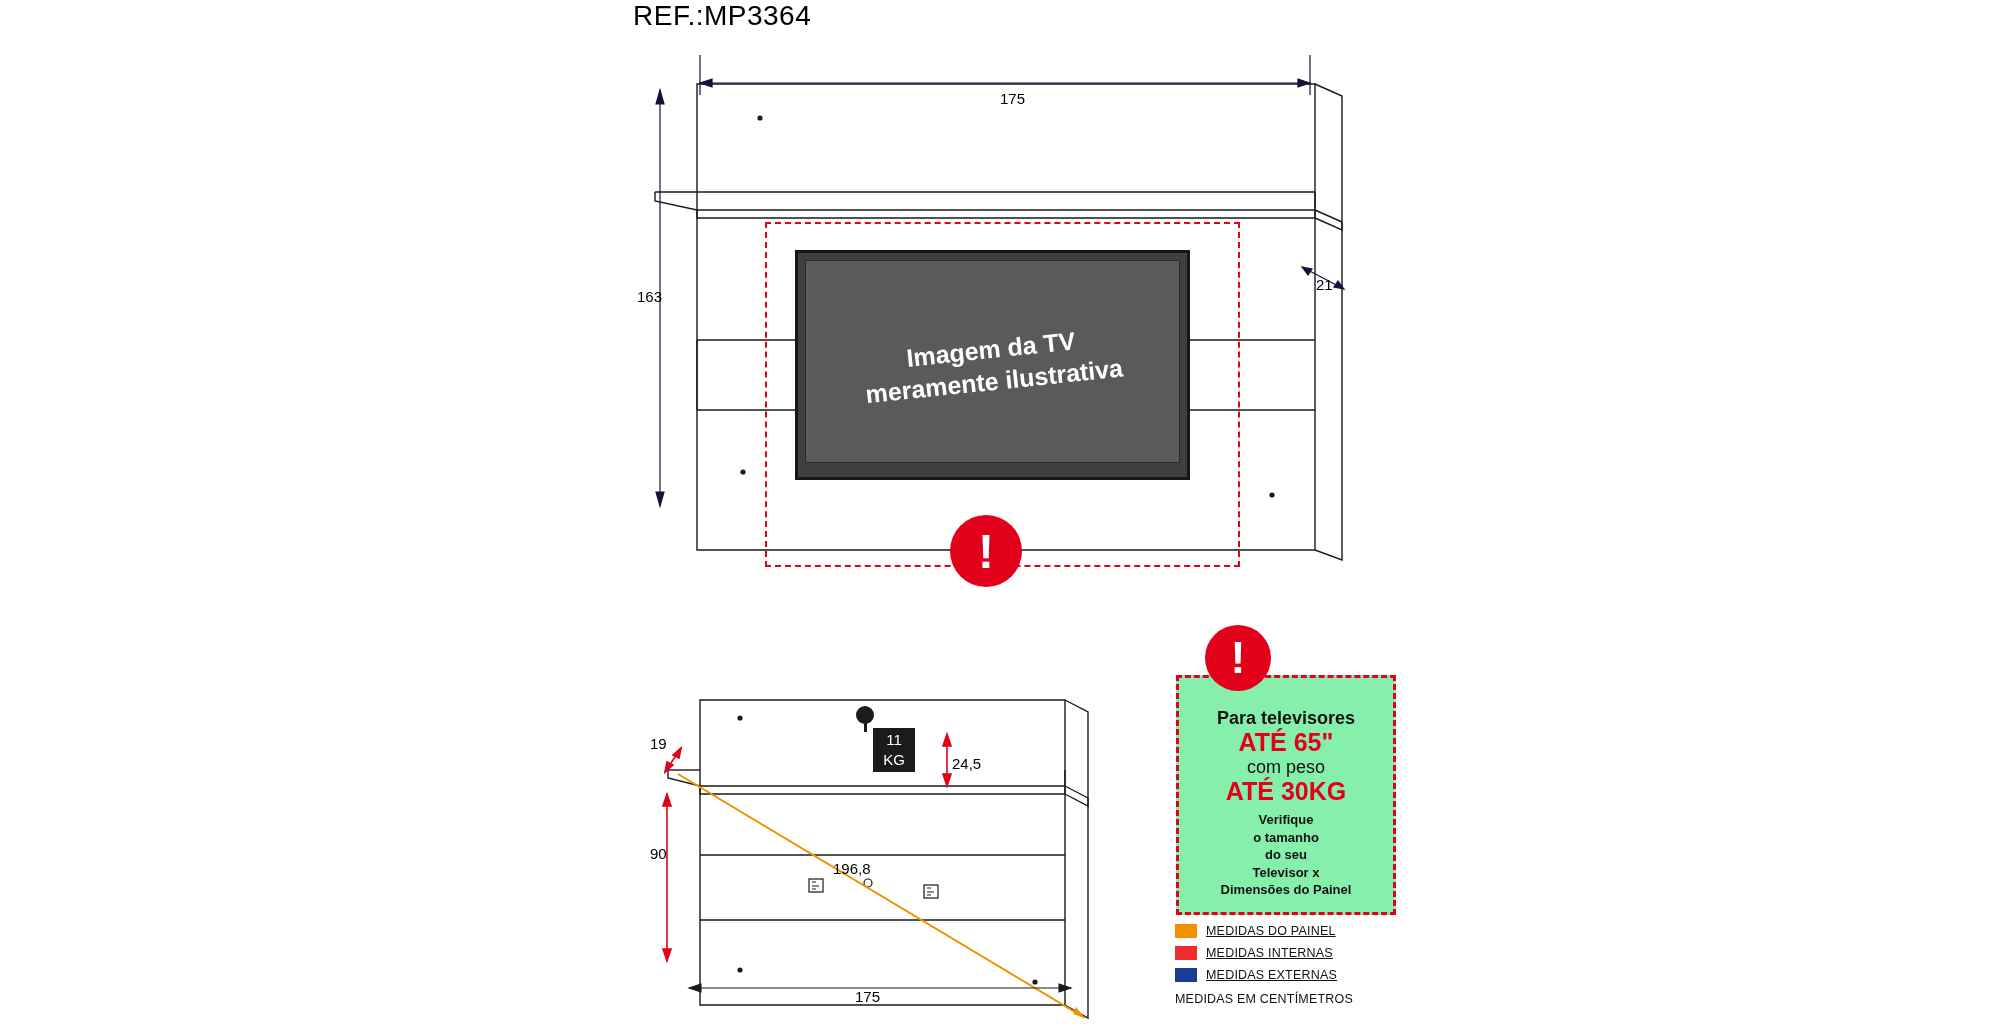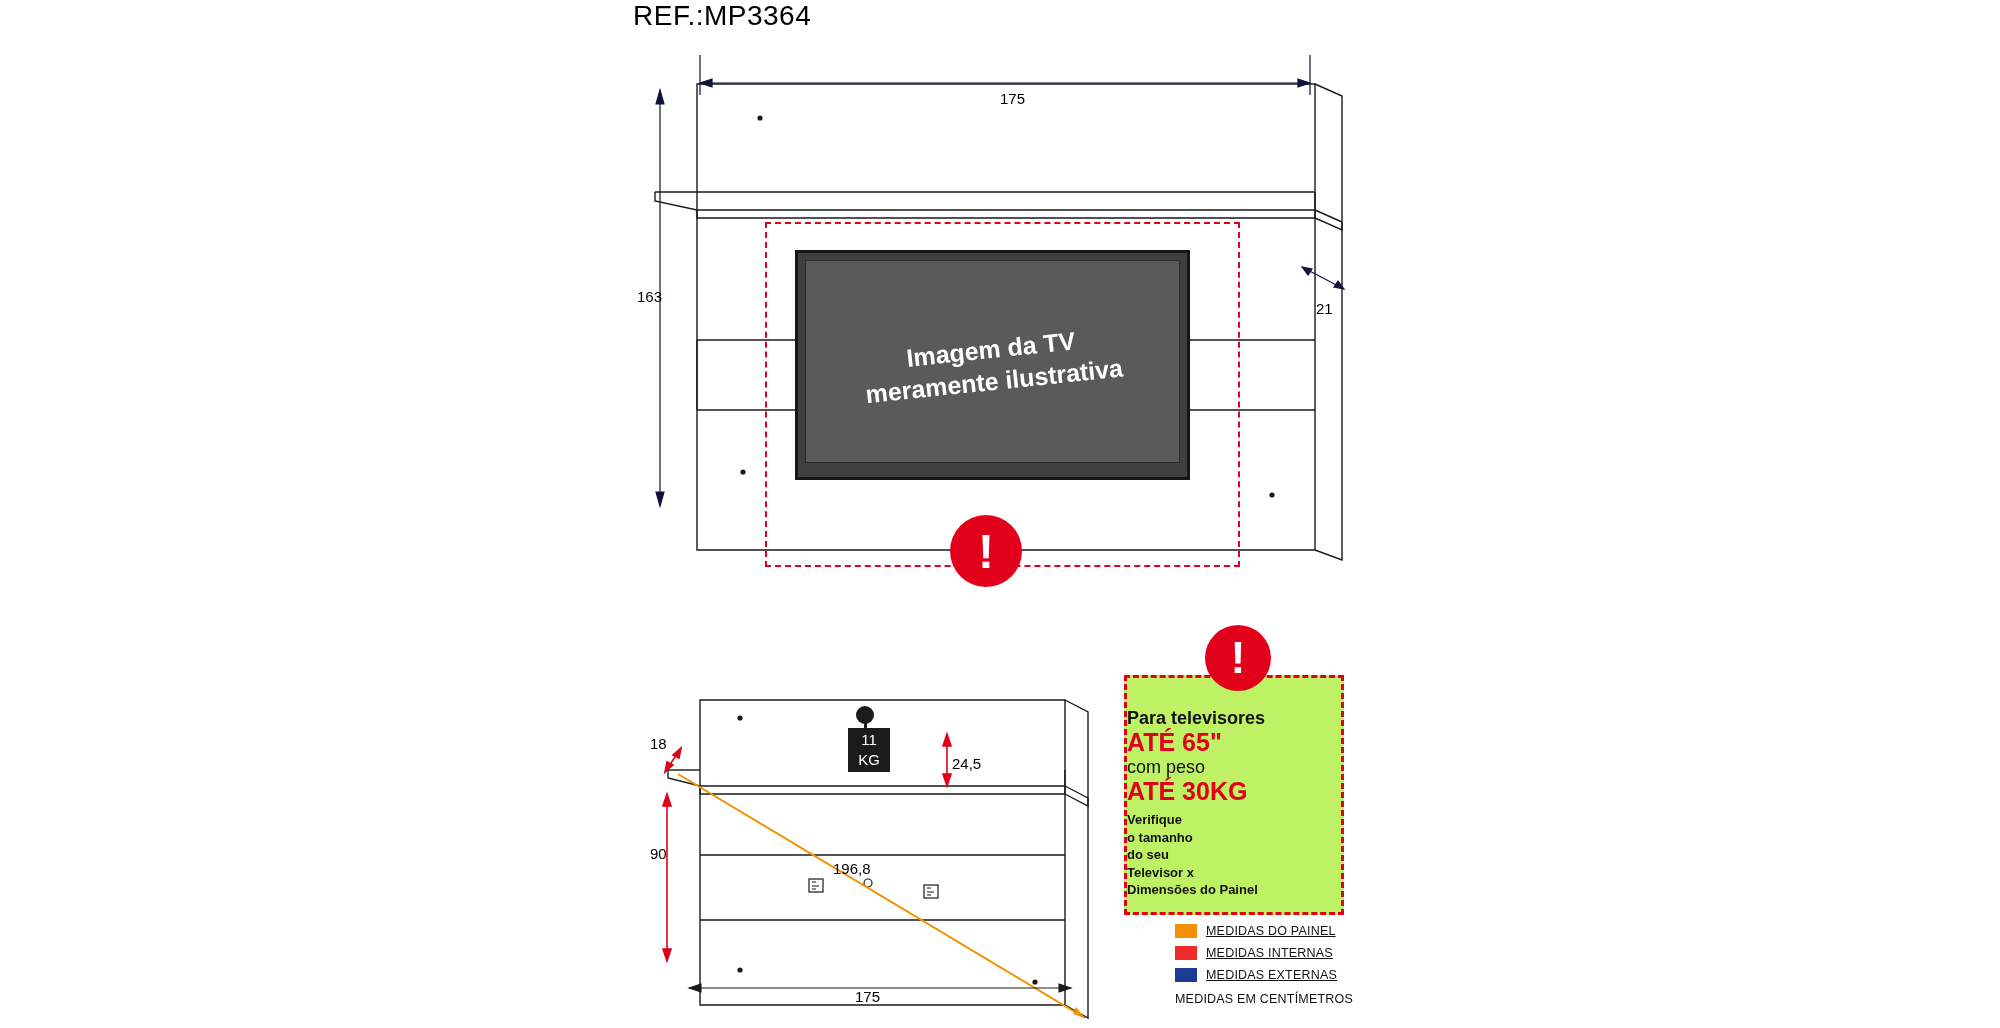--- a/index.html
+++ b/index.html
@@ -89,28 +89,28 @@
     display: flex;
     align-items: center;
     justify-content: center;
     color: #ffffff;
     font-weight: bold;
     font-family: "Liberation Sans", sans-serif;
   }
 
   
   #info-box {
-    left: 1124px;
+    left: 1176px;
     top: 675px;
     width: 220px;
     height: 240px;
     border: 3px dashed #e2001a;
     box-sizing: border-box;
-    background: #bef264;
-    text-align: left;
+    background: #86efac;
+    text-align: center;
     padding-top: 30px;
   }
   #info-box .l1 { font-size: 18px; font-weight: bold; color: #111; }
   #info-box .l2 { font-size: 25px; font-weight: bold; color: #e2001a; line-height: 1.1; }
   #info-box .l3 { font-size: 18px; font-weight: normal; color: #111; }
   #info-box .l4 { font-size: 25px; font-weight: bold; color: #e2001a; line-height: 1.1; }
   #info-box .sub {
     font-size: 13px;
     font-weight: bold;
     color: #111;
@@ -146,21 +146,21 @@
     font-size: 12.5px;
     color: #111;
     letter-spacing: 0.2px;
     margin-top: 6px;
     margin-left: 0px;
     white-space: nowrap;
   }
 
   
   #weight-tag {
-    left: 848px;
+    left: 873px;
     top: 728px;
     width: 42px;
     height: 44px;
     background: #1b1b1b;
     color: #ffffff;
     font-size: 15px;
     line-height: 20px;
     text-align: center;
     padding-top: 2px;
     box-sizing: border-box;
@@ -241,21 +241,21 @@
   </svg>
   <div class="dimtext" style="left:637px; top:288px;">163</div>
 
   <svg class="abs" style="left:1300px; top:255px;" width="60" height="40">
     <g stroke="#12123a" stroke-width="1.2" fill="#12123a">
       <line x1="2" y1="12" x2="44" y2="34"></line>
       <polygon points="2,12 12,14 8,20"></polygon>
       <polygon points="44,34 34,32 38,26"></polygon>
     </g>
   </svg>
-  <div class="dimtext" style="left:1316px; top:276px;margin-top:24px;">21</div>
+  <div class="dimtext" style="left:1316px; top:276px;">21</div>
 
   <div class="dashred" style="left:765px; top:222px; width:475px; height:345px;"></div>
 
   <div class="abs" id="tv-outer">
     <div id="tv-screen"></div>
   </div>
   <div class="abs" id="tv-caption" style="left:795px; top:250px;">
     <div>
       <div>Imagem da TV</div>
       <div>meramente ilustrativa</div>
@@ -305,21 +305,21 @@
     <div>KG</div>
   </div>
 
   <svg class="abs" style="left:655px; top:740px;" width="40" height="40">
     <g stroke="#e2001a" stroke-width="1.6" fill="#e2001a">
       <line x1="10" y1="32" x2="26" y2="8"></line>
       <polygon points="10,32 12,22 18,25"></polygon>
       <polygon points="26,8 24,18 18,15"></polygon>
     </g>
   </svg>
-  <div class="dimtext" style="left:650px; top:735px;">18</div>
+  <div class="dimtext" style="left:650px; top:735px;">19</div>
 
   <svg class="abs" style="left:935px; top:730px;" width="24" height="60">
     <g stroke="#e2001a" stroke-width="1.6" fill="#e2001a">
       <line x1="12" y1="4" x2="12" y2="56"></line>
       <polygon points="12,4 8,16 16,16"></polygon>
       <polygon points="12,56 8,44 16,44"></polygon>
     </g>
   </svg>
   <div class="dimtext" style="left:952px; top:755px;">24,5</div>
 

